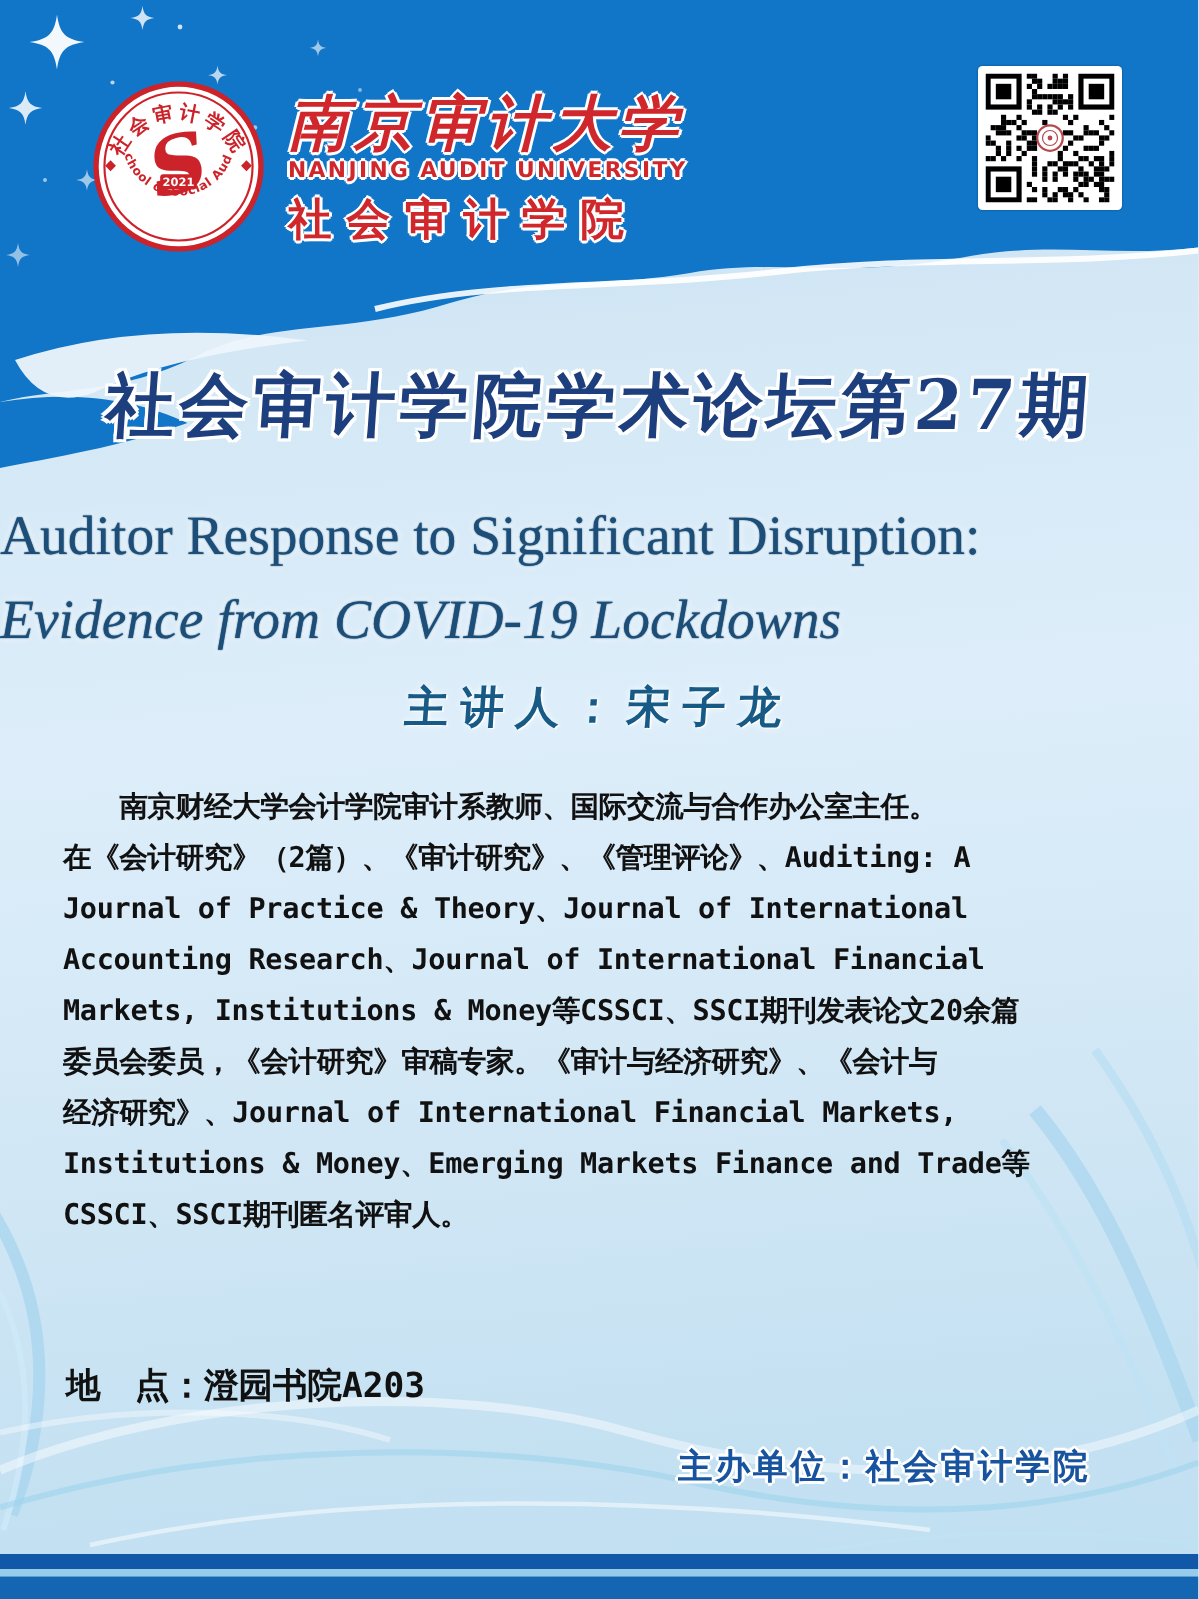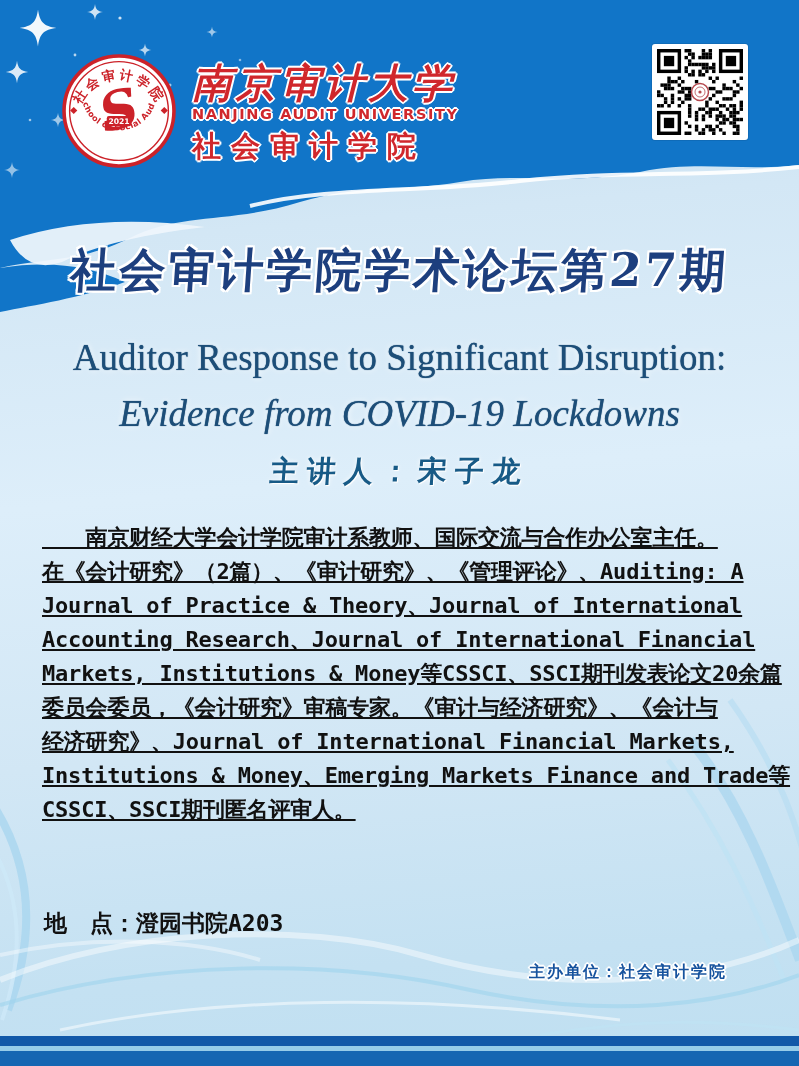--- a/index.html
+++ b/index.html
@@ -17,39 +17,39 @@
   .uni-block{margin-left:16px;padding-top:8px;}
   .outline-w{text-shadow:-2px 0 0 #fff,2px 0 0 #fff,0 -2px 0 #fff,0 2px 0 #fff,-1px -1px 0 #fff,1px 1px 0 #fff,1px -1px 0 #fff,-1px 1px 0 #fff;}
   .uni-cn{font-size:40px;font-weight:900;font-style:italic;color:#d0272c;letter-spacing:4px;line-height:1.05;font-family:"DejaVu Serif","Liberation Serif",serif;}
   .uni-en{font-size:14.5px;font-weight:bold;color:#d0272c;letter-spacing:1.6px;margin-top:2px;}
   .college-cn{font-size:29px;font-weight:900;color:#d0272c;letter-spacing:10px;margin-top:5px;}
   .qr-box{left:652px;top:44px;width:96px;height:96px;background:#fff;border-radius:3px;padding:5px;box-sizing:border-box;box-shadow:0 0 0 1px rgba(0,0,0,.08);}
   
   .series-title{left:0;top:240px;width:799px;text-align:center;font-size:46px;font-weight:900;color:#1d3f7e;letter-spacing:3px;transform:skewX(-4deg);
     font-family:"DejaVu Serif","Liberation Serif",serif;
     text-shadow:-2px 0 0 #fff,2px 0 0 #fff,0 -2px 0 #fff,0 2px 0 #fff,-2px -2px 0 #fff,2px 2px 0 #fff,2px -2px 0 #fff,-2px 2px 0 #fff;}
-  .en-title{left:0;width:799px;text-align:center;color:#1d4e78;font-size:37px;
+  .en-title{left:0;width:799px;text-align:left;color:#1d4e78;font-size:37px;
     font-family:"Liberation Serif","DejaVu Serif",serif;
     text-shadow:0 0 1px #1d4e78,0 0 6px rgba(255,255,255,.9);}
   .en-line1{top:336px;}
   .en-line2{top:392px;font-style:italic;}
   .speaker{left:0;top:452px;width:799px;text-align:center;font-size:29px;font-weight:900;color:#175a86;letter-spacing:8px;transform:skewX(-4deg);
     font-family:"DejaVu Serif","Liberation Serif",serif;
     text-shadow:0 0 5px rgba(255,255,255,.95),1px 1px 0 #fff;}
   
-  .bio{left:42px;top:521px;width:716px;color:#111;font-weight:bold;font-size:22px;line-height:34px;
-    font-family:"DejaVu Sans Mono","Liberation Mono",monospace;letter-spacing:-0.2px;text-decoration:underline;}
+  .bio{left:42px;top:521px;width:716px;color:#111;font-weight:bold;font-size:19px;line-height:34px;
+    font-family:"DejaVu Sans Mono","Liberation Mono",monospace;letter-spacing:-0.2px;}
   .bio-line{white-space:nowrap;}
   
   .detail-line{left:44px;color:#111;font-weight:bold;font-size:23px;white-space:nowrap;
     font-family:"DejaVu Sans Mono","Liberation Mono",monospace;}
   .detail-time{top:872px;}
   .detail-venue{top:908px;}
   
-  .organizer{top:962px;right:72px;font-size:16px;font-weight:900;color:#17539e;letter-spacing:2px;
+  .organizer{top:962px;right:72px;font-size:23px;font-weight:900;color:#17539e;letter-spacing:2px;
     text-shadow:-2px 0 0 #fff,2px 0 0 #fff,0 -2px 0 #fff,0 2px 0 #fff,-1px -1px 0 #fff,1px 1px 0 #fff,1px -1px 0 #fff,-1px 1px 0 #fff;}
   .bar-dark{left:0;top:1036px;width:799px;height:10px;background:#1158a8;}
   .bar-light{left:0;top:1046px;width:799px;height:5px;background:#96cce9;}
   .bar-base{left:0;top:1051px;width:799px;height:15px;background:#1566b2;}
   .decor-layer{left:0;top:0;width:799px;height:1066px;pointer-events:none;}
 </style>
 </head>
 <body>
 
 <div class="poster">

